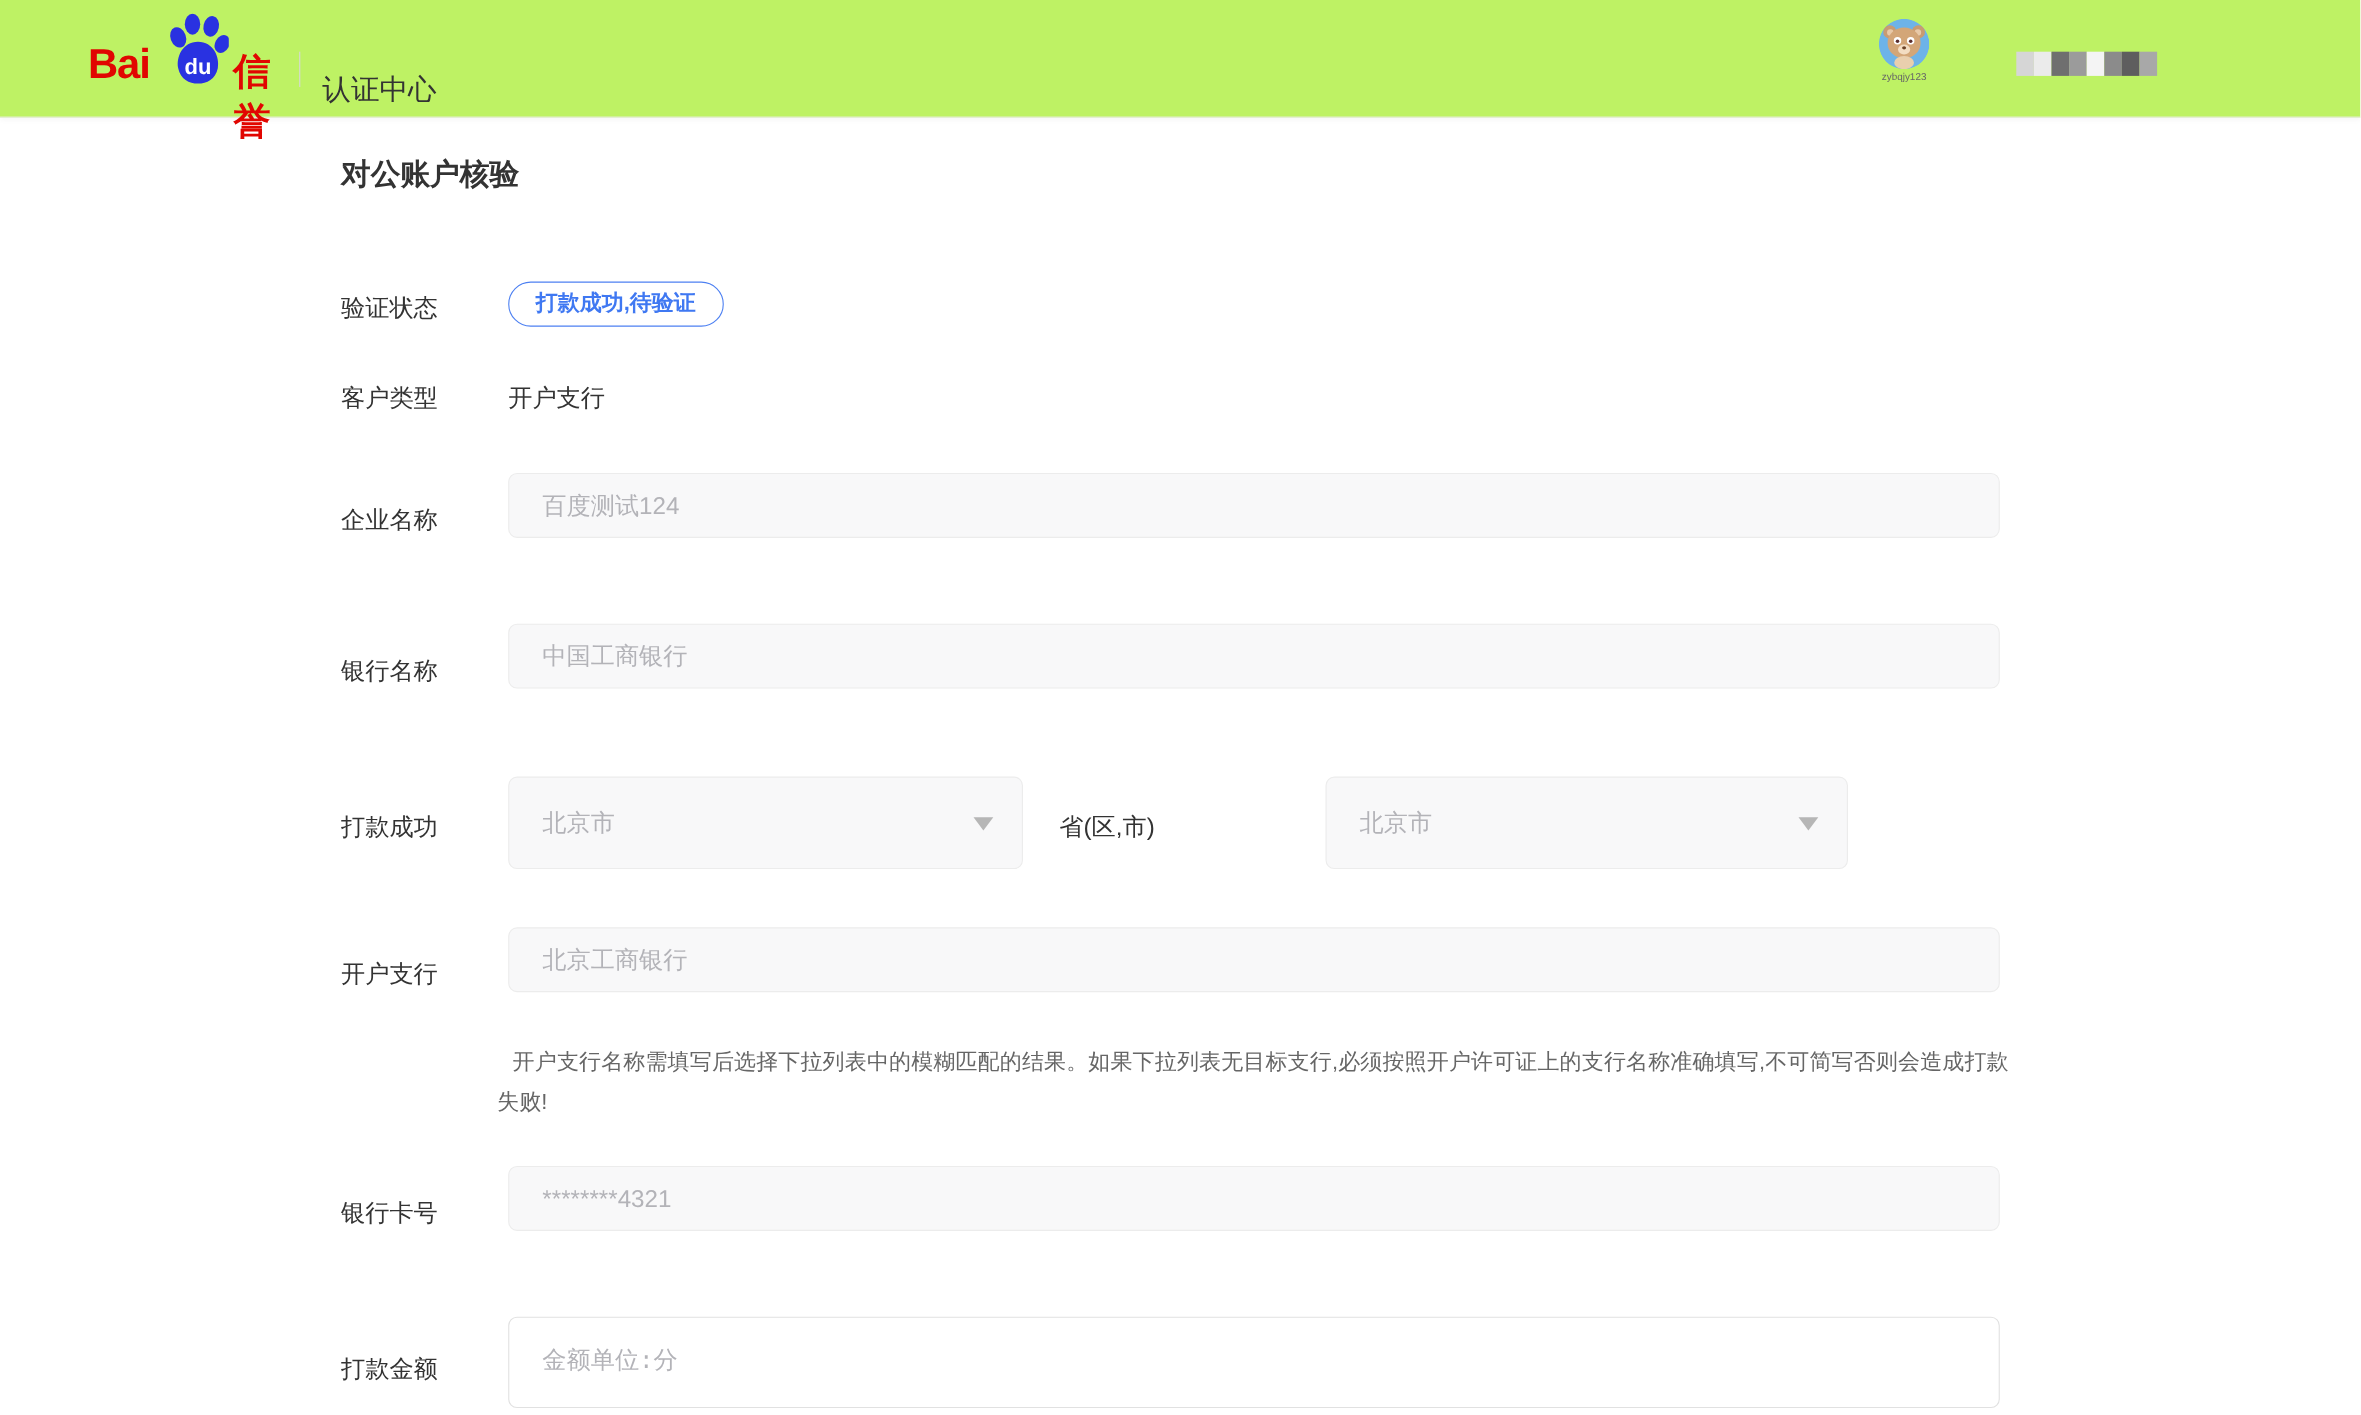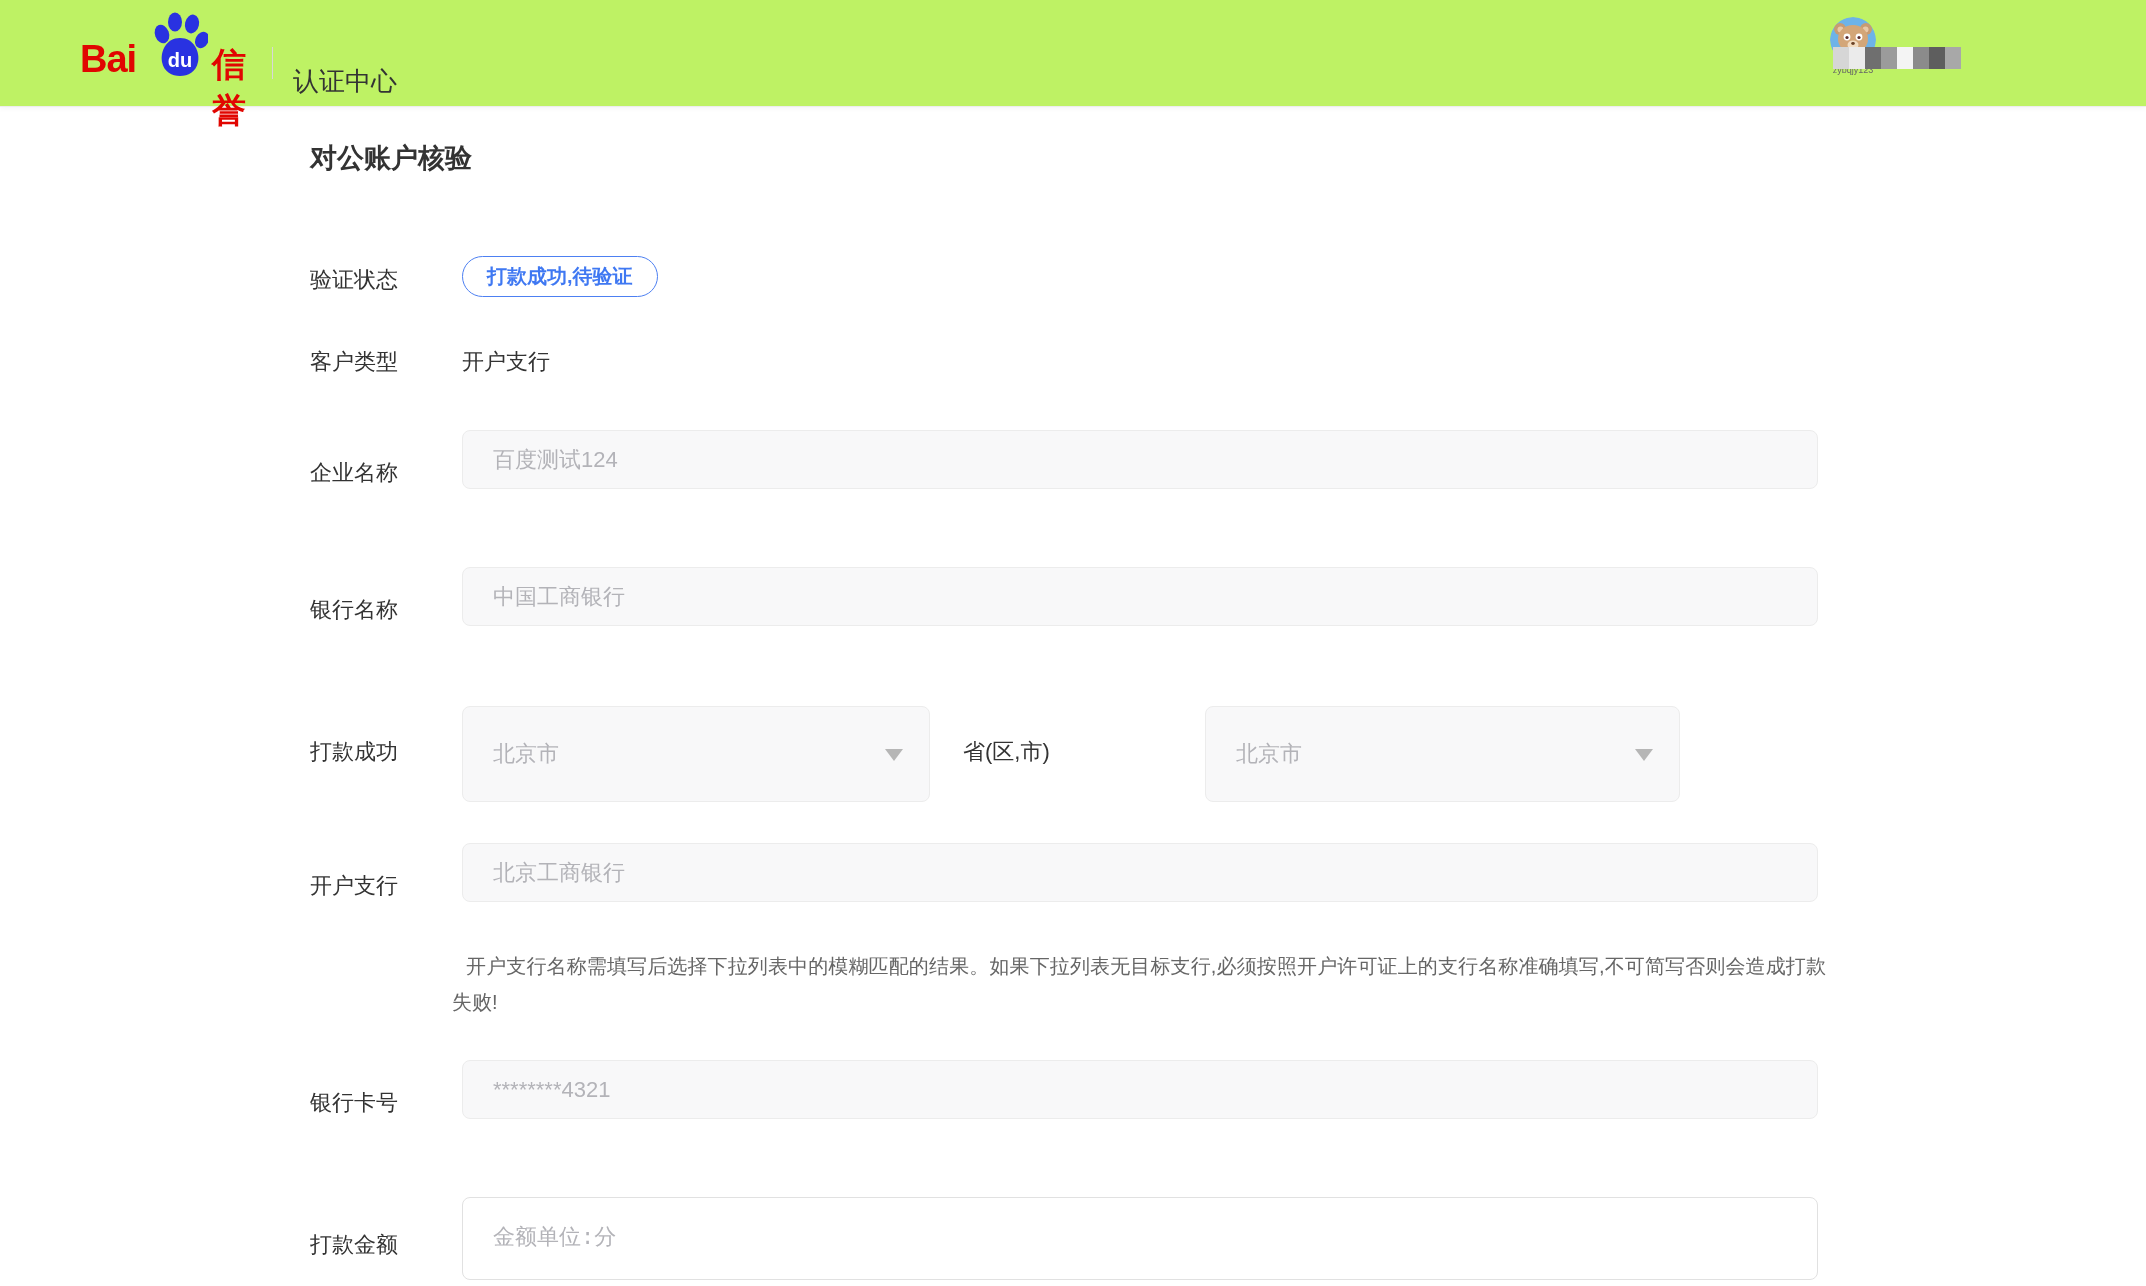--- a/index.html
+++ b/index.html
@@ -8,21 +8,21 @@
 
   
   .header { position:absolute; top:0; left:0; width:100%; height:107px; background:#bef264;
             border-bottom:1px solid #ededed; box-shadow:0 2px 5px rgba(0,0,0,.04); z-index:5; }
   .logo { position:absolute; left:80px; top:0; height:107px; }
   .logo-bai { position:absolute; left:0; top:38px; font-size:38px; font-weight:bold; color:#e10601; letter-spacing:-1px; }
   .logo-paw { position:absolute; left:72px; top:12px; }
   .logo-xinyu { position:absolute; left:132px; top:42px; font-size:34px; font-weight:bold; color:#e10601; letter-spacing:2px; }
   .header-divider { position:absolute; left:272px; top:47px; width:1px; height:32px; background:#d8d8d8; }
   .header-title { position:absolute; left:293px; top:64px; font-size:26px; color:#333; }
-  .avatar-wrap { position:absolute; left:1830px; top:17px; width:46px; text-align:center; cursor:pointer; }
+  .avatar-wrap { position:absolute; left:1708px; top:17px; width:46px; text-align:center; cursor:pointer; }
   .avatar { width:46px; height:46px; border-radius:50%; overflow:hidden; display:block; }
   .avatar-name { display:block; margin-top:2px; font-size:9px; color:#666; white-space:nowrap; }
   .redacted { position:absolute; left:1833px; top:47px; display:flex; height:22px; }
   .redacted div { width:16px; height:22px; }
 
   
   .page-title { position:absolute; left:310px; top:140px; font-size:27px; font-weight:bold; color:#333; }
   .flabel { position:absolute; left:310px; font-size:22px; color:#333; white-space:nowrap; }
 
   .status-badge { position:absolute; left:462px; top:256px; height:41px; line-height:39px; padding:0 24px;
@@ -32,21 +32,21 @@
 
   .ginput { position:absolute; left:462px; width:1356px; height:59px; background:#f8f8f9;
             border:1px solid #ececec; border-radius:8px; padding:0 30px; font-size:22px;
             color:#b3b3b8; font-family:inherit; outline:none; }
   .ginput::placeholder { color:#b3b3b8; opacity:1; }
   .winput { position:absolute; left:462px; width:1356px; height:83px; background:#fff;
             border:1px solid #e1e1e1; border-radius:8px; padding:0 30px; font-size:22px;
             color:#333; font-family:inherit; outline:none; }
   .winput::placeholder { color:#b3b3b8; opacity:1; }
 
-  .dropdown { position:absolute; height:96px; background:#f8f8f9; border:1px solid #ececec; border-radius:8px;
+  .dropdown { position:absolute; height:84px; background:#f8f8f9; border:1px solid #ececec; border-radius:8px;
               display:flex; align-items:center; padding:0 30px; font-size:22px; color:#b3b3b8; cursor:pointer; }
   .dropdown .caret { position:absolute; right:26px; top:50%; margin-top:-5px; width:0; height:0;
                      border-left:9px solid transparent; border-right:9px solid transparent;
                      border-top:12px solid #b6b6b6; }
   .mid-label { position:absolute; left:963px; font-size:22px; color:#333; white-space:nowrap; }
 
   .note { position:absolute; left:452px; top:948px; width:1374px; font-size:20px; line-height:36px;
           color:#666; text-indent:14px; text-align:justify; }
 </style>
 </head>

